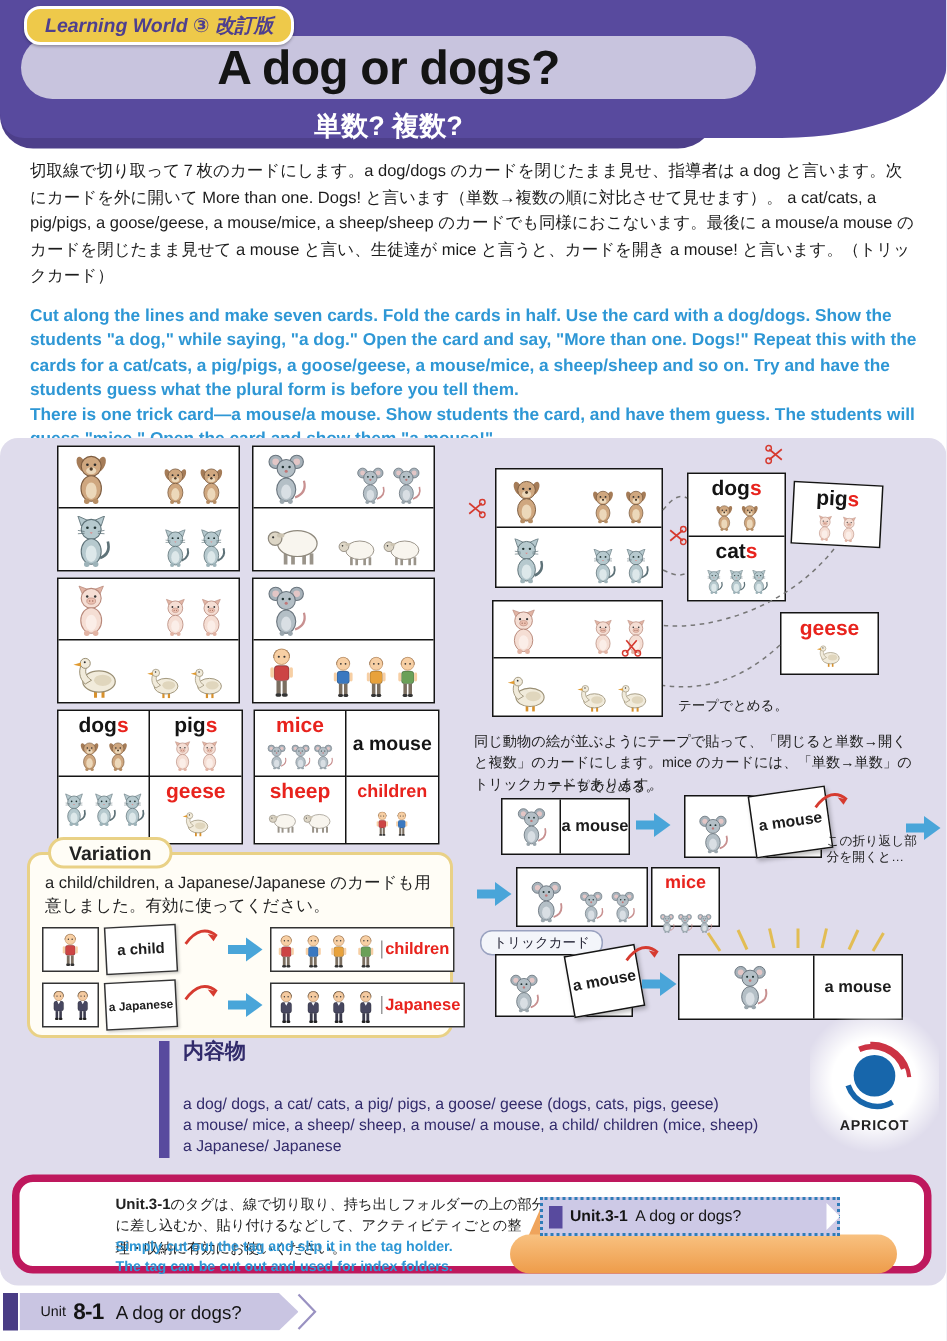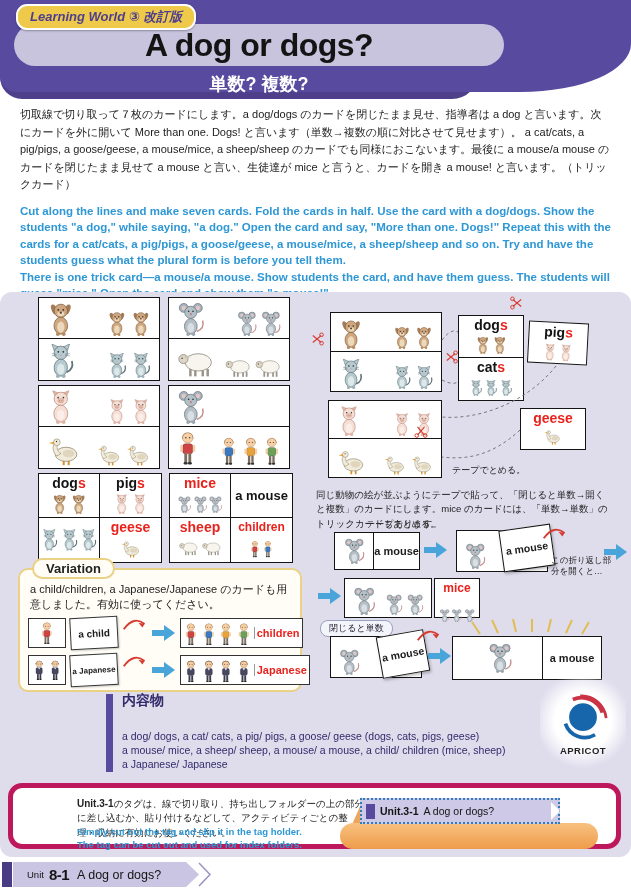--- a/index.html
+++ b/index.html
@@ -1403,21 +1403,21 @@
     <circle cx="20" cy="16.4" r="1.4" fill="#c07878"></circle>
     <ellipse cx="20" cy="33" rx="8.6" ry="10.5" fill="#b4bfc6" stroke="#6a757e"></ellipse>
     <ellipse cx="20" cy="35" rx="4.6" ry="6.6" fill="#d9dfe4"></ellipse>
     <path d="M28,40 Q39,36 36,25" fill="none" stroke="#c89090" stroke-width="2"></path>
     <rect x="14" y="41.5" width="4.6" height="4.5" rx="2.2" fill="#9aa6ad"></rect>
             <rect x="21.4" y="41.5" width="4.6" height="4.5" rx="2.2" fill="#9aa6ad"></rect>
           </svg>
         </div>
     </div>
 
-    <div class="tricklab">閉じると単数</div>
+    <div class="tricklab">トリックカード</div>
     <div class="card" style="left:330px;top:344px;width:92px;height:42px">
       <div class="agroup" style="width:40px">
           <svg width="22.6" height="26" viewBox="0 0 40 46">
     <circle cx="10.5" cy="8" r="6" fill="#a7b2ba" stroke="#6a757e"></circle>
             <circle cx="10.5" cy="8" r="3" fill="#e3c6c6"></circle>
     <circle cx="29.5" cy="8" r="6" fill="#a7b2ba" stroke="#6a757e"></circle>
             <circle cx="29.5" cy="8" r="3" fill="#e3c6c6"></circle>
     <circle cx="20" cy="14" r="8.2" fill="#b4bfc6" stroke="#6a757e"></circle>
     <circle cx="17" cy="12.6" r="1.1" fill="#233"></circle>
             <circle cx="23" cy="12.6" r="1.1" fill="#233"></circle>

